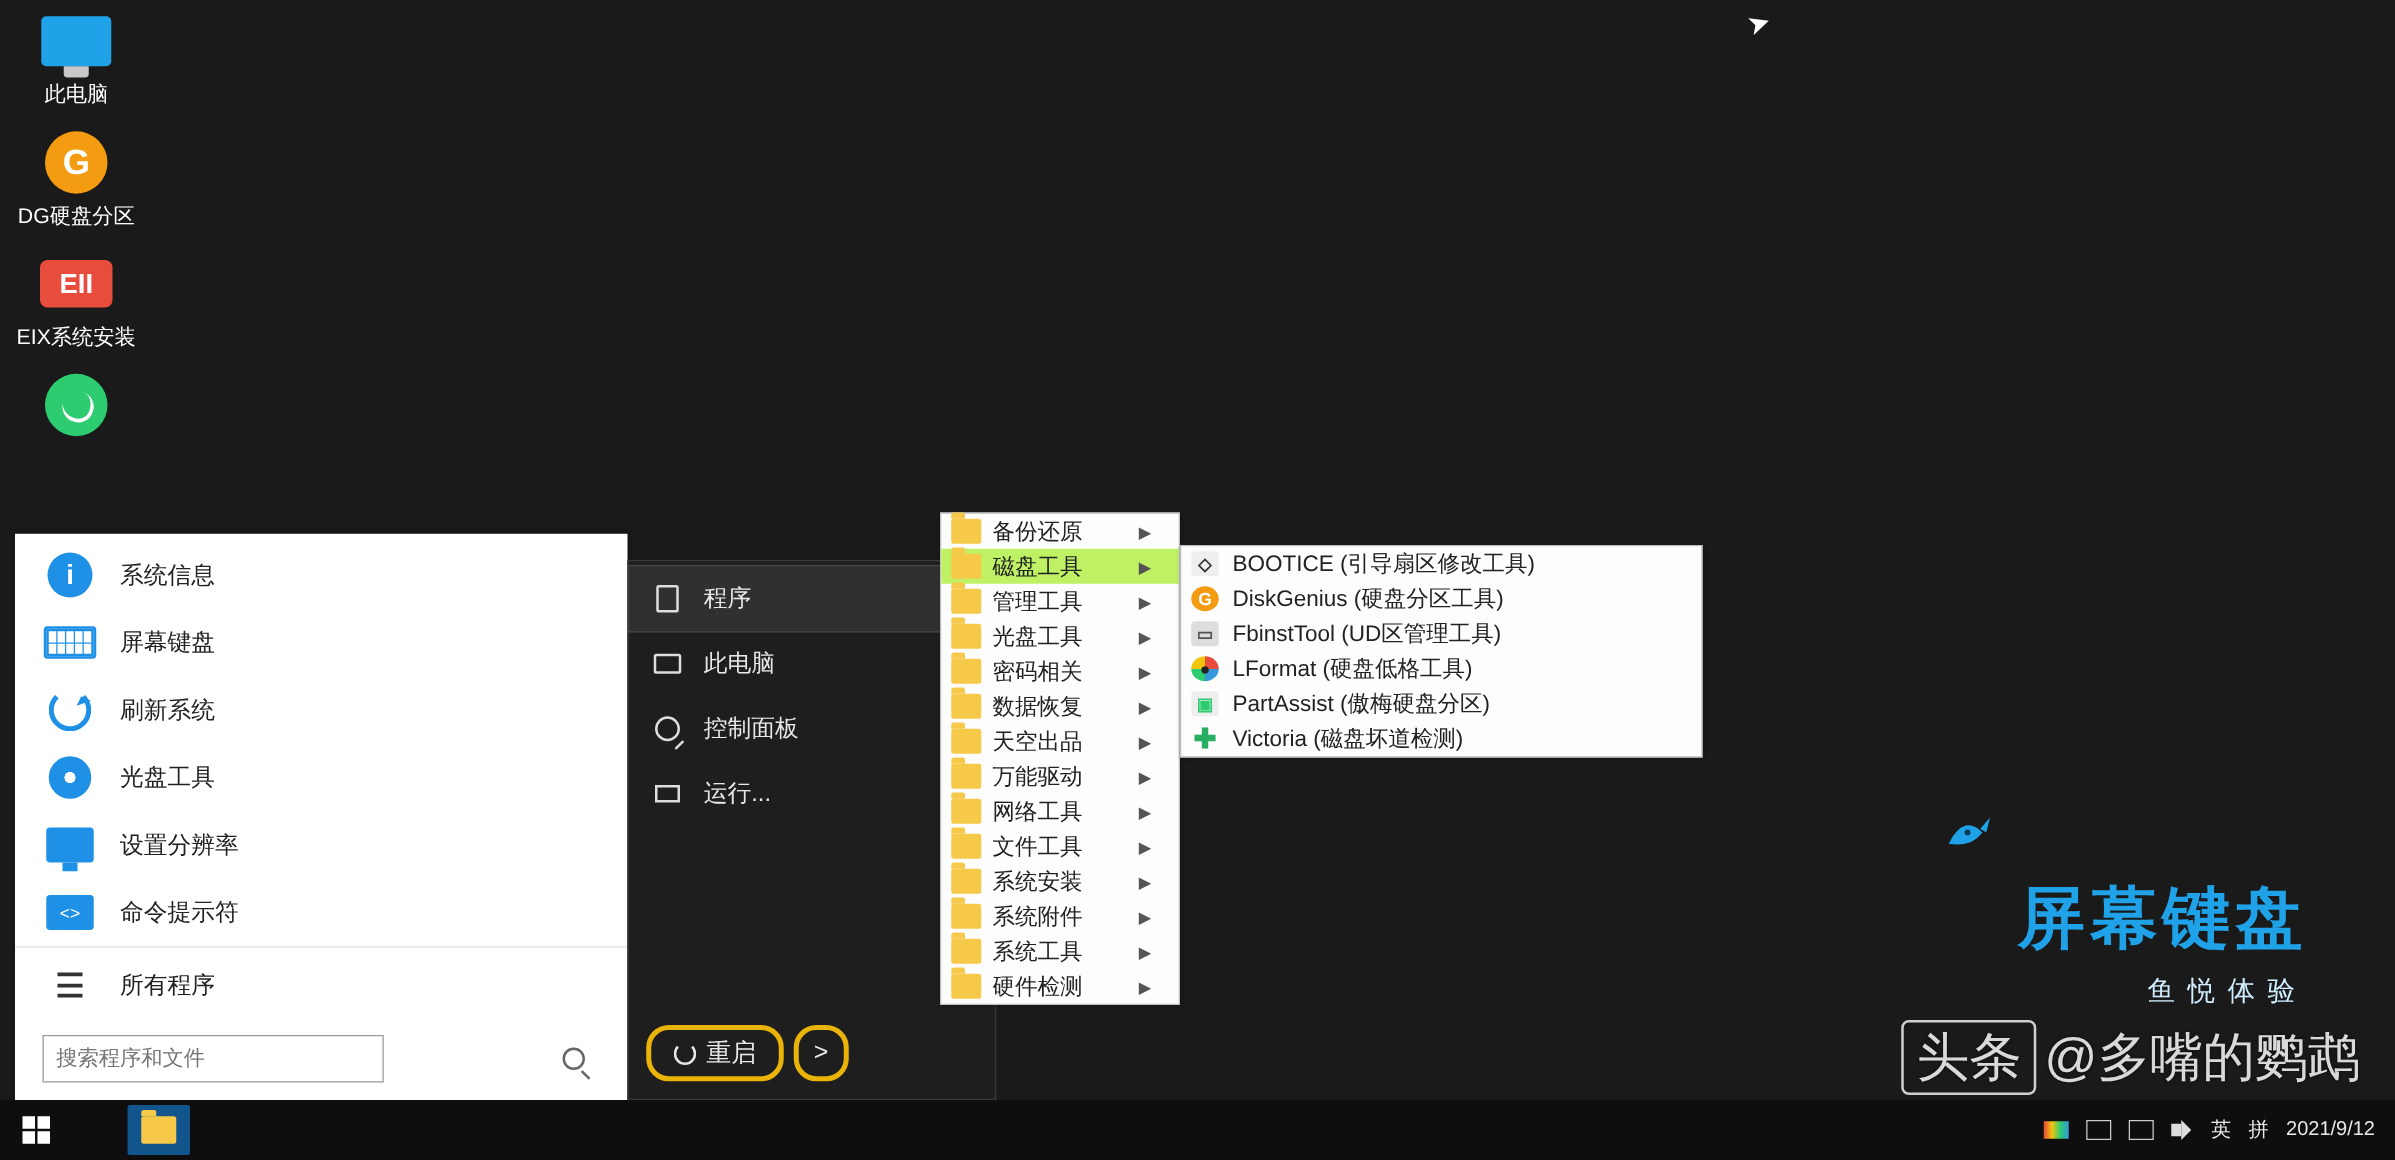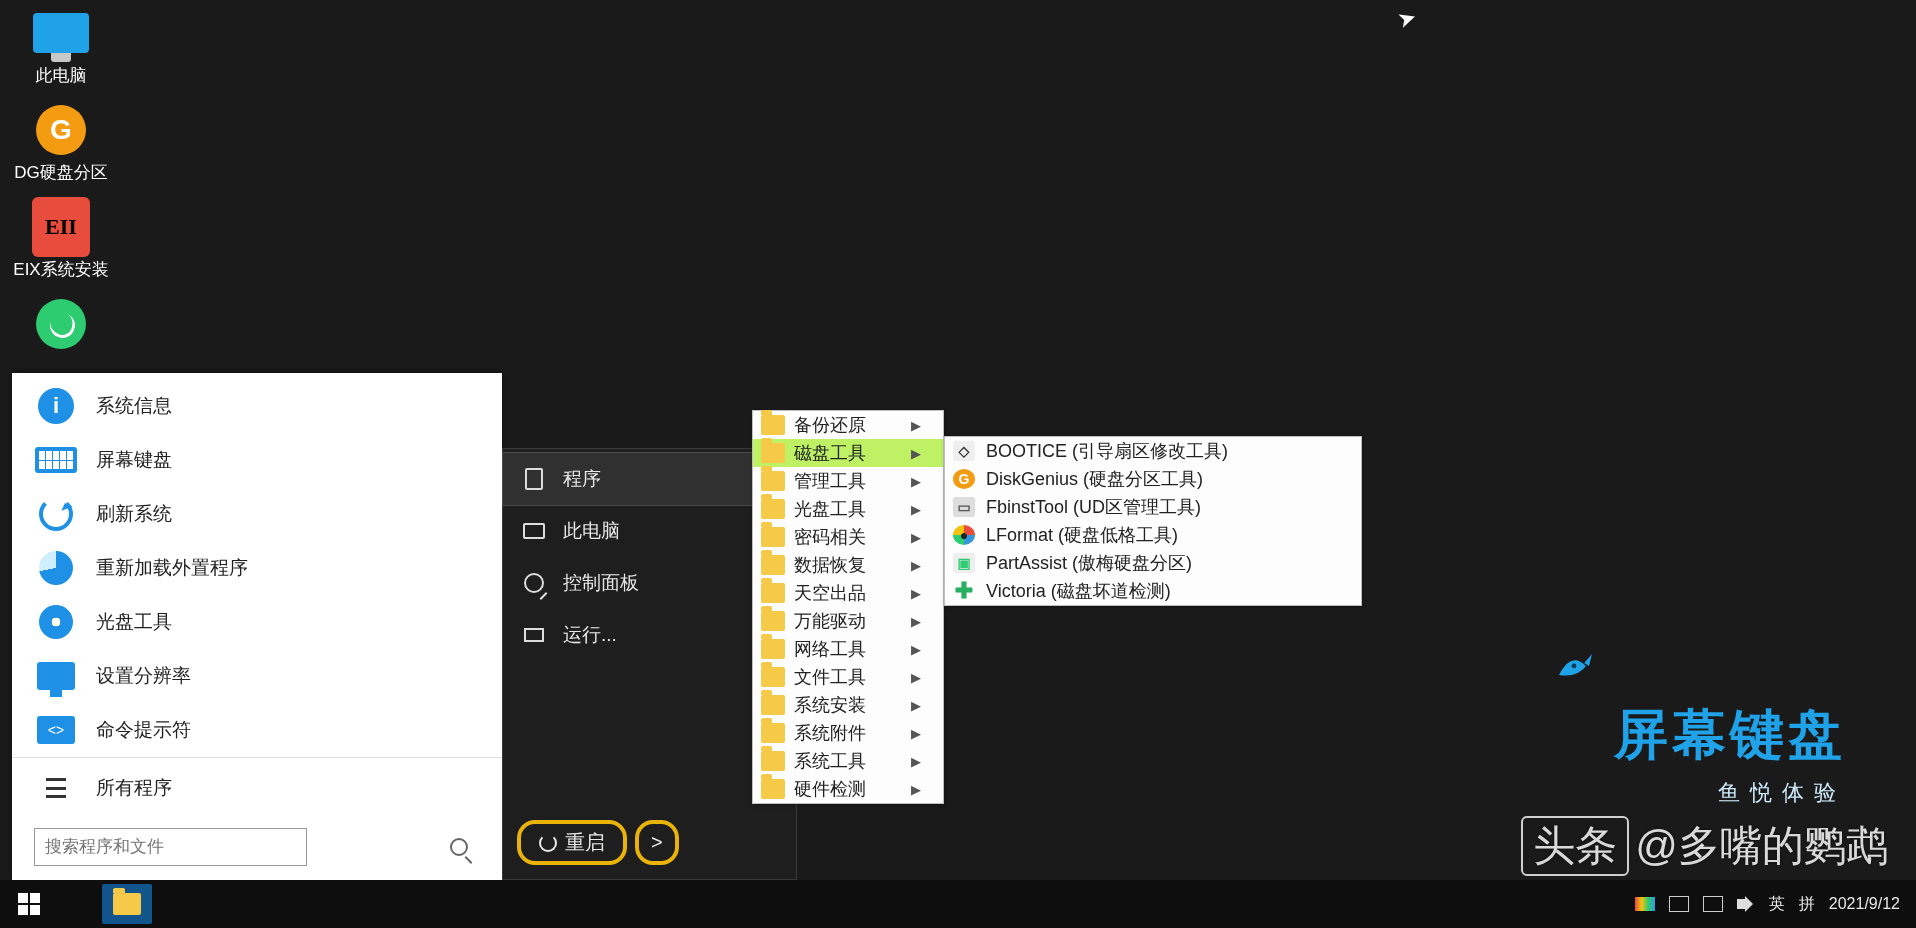--- a/index.html
+++ b/index.html
@@ -10,21 +10,21 @@
       font-size: 18px; color: #fff; overflow: hidden; position: relative;
     }
     
     .desktop-icons { position: absolute; top: 8px; left: 6px; display: flex; flex-direction: column; gap: 18px; }
     .dicon { width: 110px; display: flex; flex-direction: column; align-items: center; gap: 6px; cursor: pointer; }
     .dicon .gfx { width: 60px; height: 50px; display: flex; align-items: center; justify-content: center; }
     .dicon .lbl { font-size: 17px; color: #fff; text-align: center; white-space: nowrap; }
     .pc-ico { width: 56px; height: 40px; background: #1fa2e8; border-radius: 4px; position: relative; }
     .pc-ico::after { content:""; position:absolute; bottom:-9px; left:18px; width:20px; height:9px; background:#c8c8c8; border-radius:0 0 3px 3px;}
     .g-ico { width: 50px; height: 50px; background:#f39c12; border-radius:50%; display:flex;align-items:center;justify-content:center;font-weight:bold;font-size:28px;color:#fff;}
-    .eii-ico { width:58px; height:60px; background:#e74c3c; border-radius:6px; display:flex;align-items:center;justify-content:center;font-weight:bold;font-size:22px;color:#000000;font-family:Liberation Serif, serif;}
+    .eii-ico { width:58px; height:38px; background:#e74c3c; border-radius:6px; display:flex;align-items:center;justify-content:center;font-weight:bold;font-size:22px;color:#ffffff;}
     .green-ico { width:50px; height:50px; background:#2ecc71; border-radius:50%; position:relative; overflow:hidden;}
     .green-ico::after{content:"";position:absolute;top:14px;left:14px;width:22px;height:22px;border:3px solid #fff;border-radius:50%;border-top:none;border-left:none;transform:rotate(20deg);}
     
     .start-menu { position:absolute; left:12px; bottom:48px; width:490px; background:#fff; display:flex; flex-direction:column; box-shadow:0 -2px 6px rgba(0,0,0,.3);}
     .sm-items { display:flex; flex-direction:column; padding-top:6px;}
     .sm-item { display:flex; align-items:center; gap:18px; padding:9px 22px; color:#222; font-size:19px; cursor:pointer;}
     .sm-ico { width:44px; height:36px; display:flex;align-items:center;justify-content:center;}
     .sm-all { border-top:1px solid #ddd; display:flex; align-items:center; gap:18px; padding:12px 22px; color:#222; font-size:19px; cursor:pointer;}
     .sm-search-row { display:flex; align-items:center; padding:10px 22px 14px 22px;}
     .sm-search { flex:1; height:38px; border:1px solid #999; padding:4px 40px 4px 10px; font-size:17px; color:#333; outline:none;}
@@ -157,26 +157,20 @@
       <span>屏幕键盘</span>
     </div>
     <div class="sm-item">
       <div class="sm-ico">
           <div class="ci-refresh"></div>
         </div>
       <span>刷新系统</span>
     </div>
     <div class="sm-item">
       <div class="sm-ico">
-          <div class="ci-pie"></div>
-        </div>
-      <span>重新加载外置程序</span>
-    </div>
-    <div class="sm-item">
-      <div class="sm-ico">
           <div class="ci-disc"></div>
         </div>
       <span>光盘工具</span>
     </div>
     <div class="sm-item">
       <div class="sm-ico">
           <div class="ci-mon"></div>
         </div>
       <span>设置分辨率</span>
     </div>

